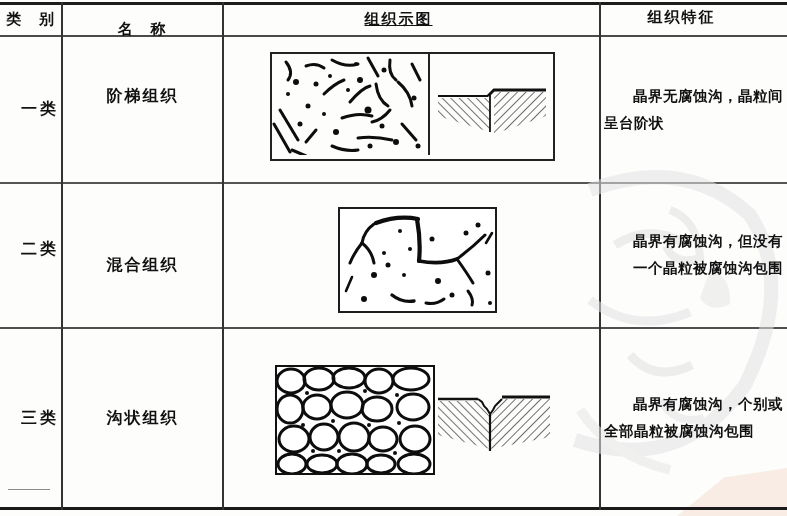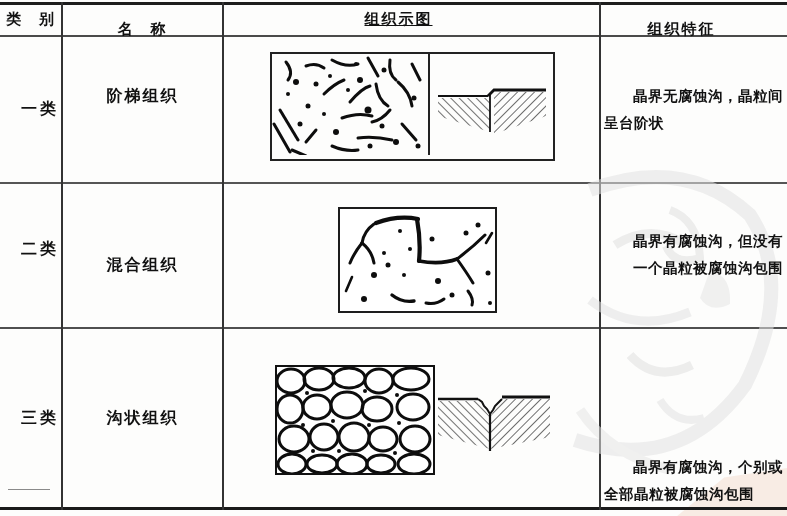--- a/index.html
+++ b/index.html
@@ -75,21 +75,21 @@
   <div class="hline line-r2"></div>
   <div class="hline line-bottom"></div>
   <div class="vline v1"></div>
   <div class="vline v2"></div>
   <div class="vline v3"></div>
   <div class="hline stray-mark"></div>
 
   <div class="cell hdr" style="left:0;top:3px;width:62px;height:33px;border-radius:10px;">类 别</div>
   <div class="cell hdr" style="left:62px;top:3px;width:161px;height:33px;margin-top:10px;">名 称</div>
   <div class="cell hdr" style="left:223px;top:3px;width:351px;height:33px;text-decoration:underline;">组织示图</div>
-  <div class="cell hdr" style="left:600px;top:13px;width:163px;height:33px;">组织特征</div>
+  <div class="cell hdr" style="left:600px;top:1px;width:163px;height:33px;">组织特征</div>
 
   <div class="cell cat" style="left:0;top:36px;width:62px;height:147px;">一类</div>
   <div class="cell nam" style="left:62px;top:36px;width:161px;height:121px;">阶梯组织</div>
 
   <div class="r1-frame">
     <div class="r1-divider"></div>
 
     <svg style="left:0;top:0;" width="156" height="101" viewBox="0 0 156 101">
       <g stroke="#0d0d0d" stroke-width="3" fill="none" stroke-linecap="round">
         <path d="M14,8 q8,10 2,18"></path>
@@ -246,17 +246,17 @@
       </pattern>
     </defs>
     <polygon points="0,10 40,10 52,26 52,58 0,44" fill="url(#g-hl)"></polygon>
     <polygon points="64,8 112,8 112,46 52,58 52,26" fill="url(#g-hr)"></polygon>
     <path d="M0,8 H40" stroke="#111" stroke-width="2.5" fill="none"></path>
     <path d="M40,8 l4,3 l2,4 l3,3 l3,5 l3,-4 l2,-4 l3,-3 l4,-4" stroke="#111" stroke-width="2" fill="none"></path>
     <path d="M64,6 H112" stroke="#111" stroke-width="3" fill="none"></path>
     <path d="M52,23 V60" stroke="#111" stroke-width="2.2" fill="none"></path>
   </svg>
 
-  <div class="feat" style="top:328px;height:180px;align-items:flex-end;">
+  <div class="feat" style="top:328px;height:180px;">
     <p>晶界有腐蚀沟，个别或全部晶粒被腐蚀沟包围</p>
   </div>
 
 </div>
 
 </body></html>

